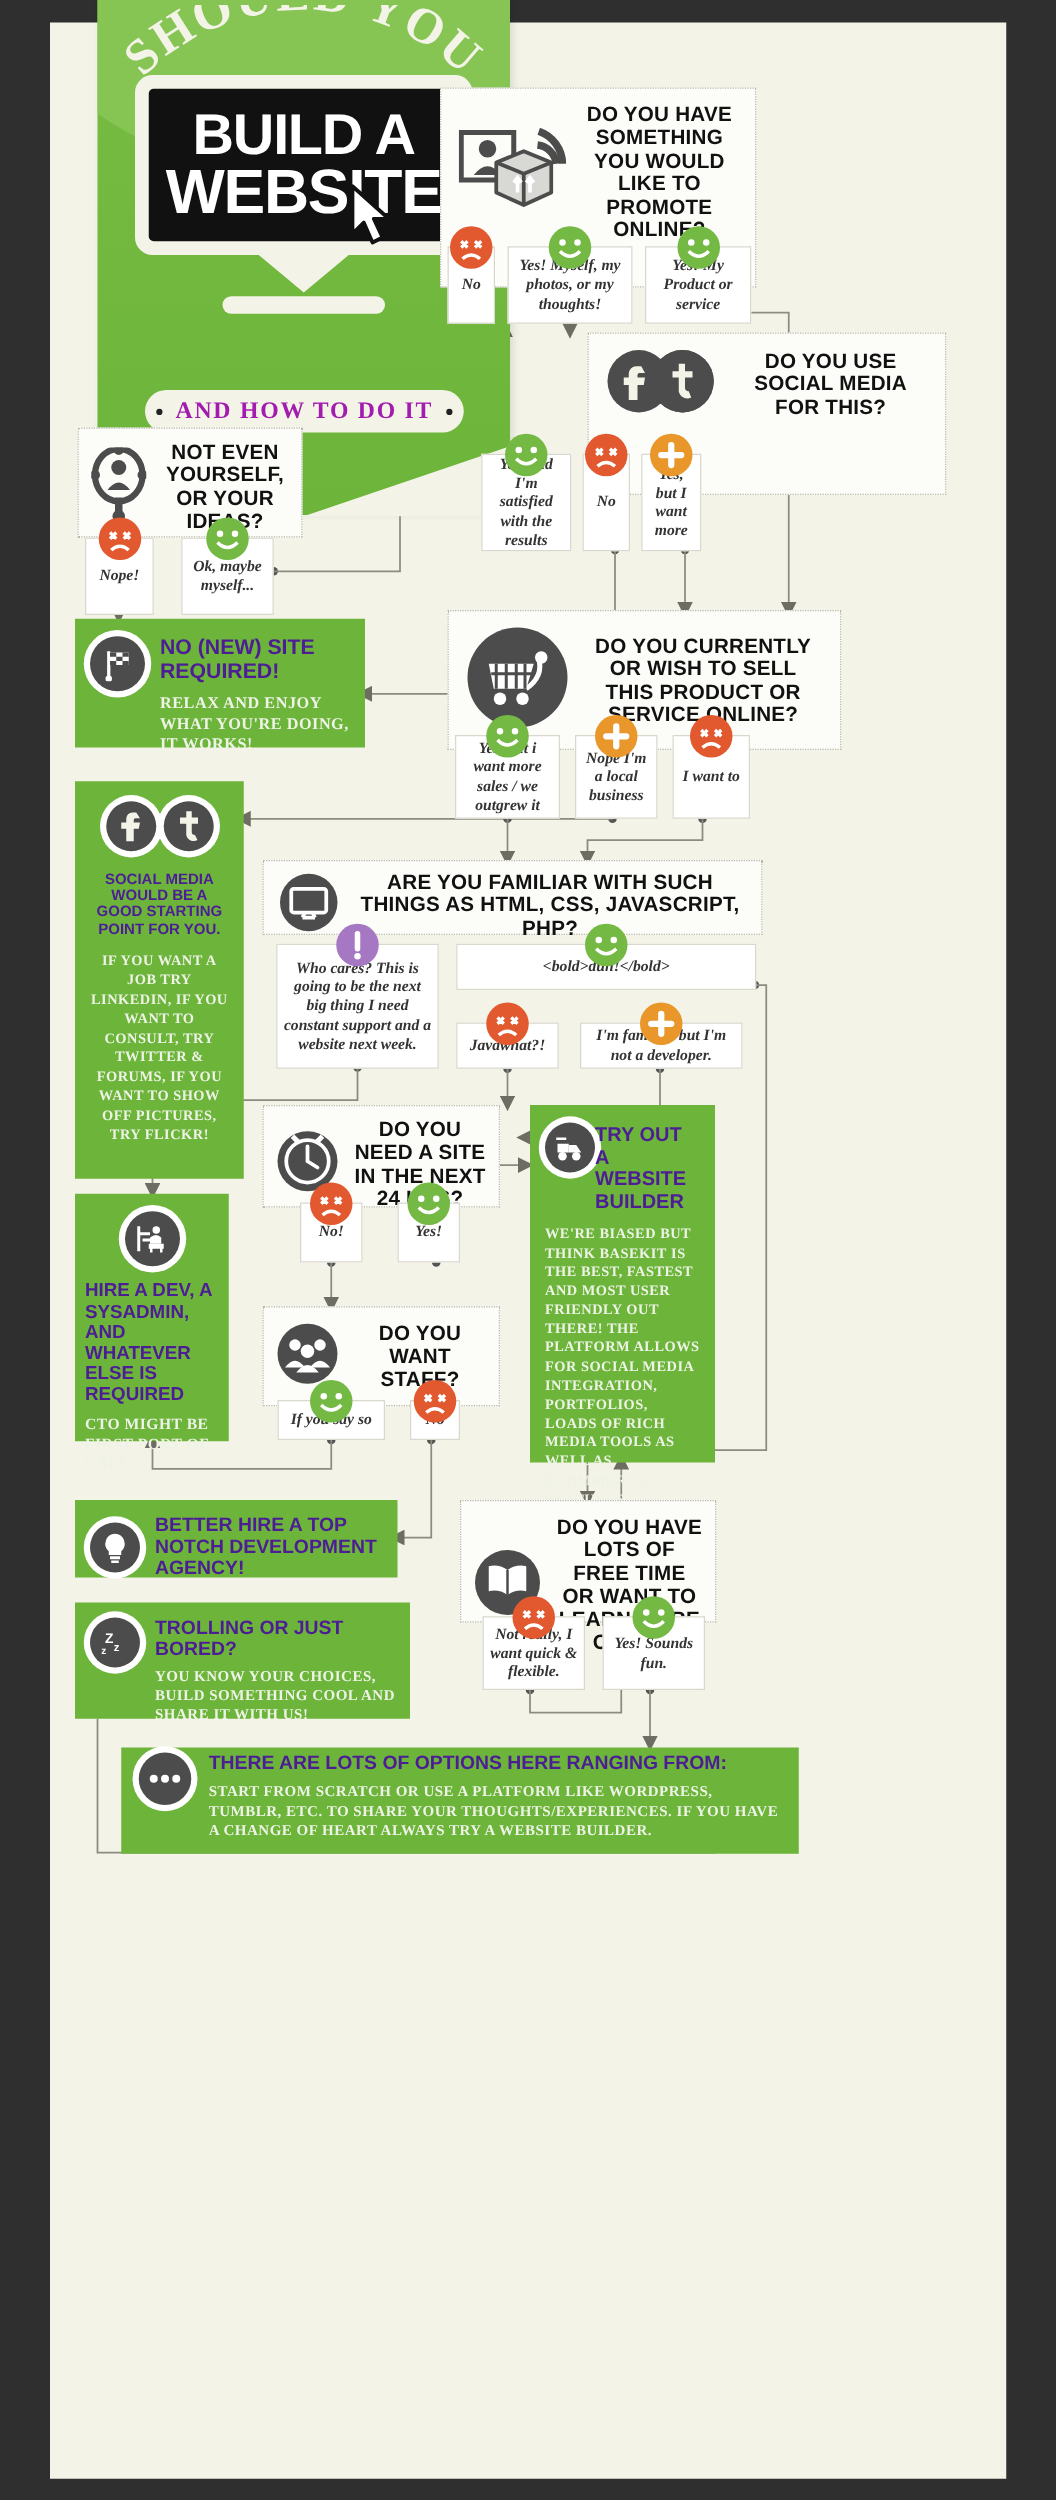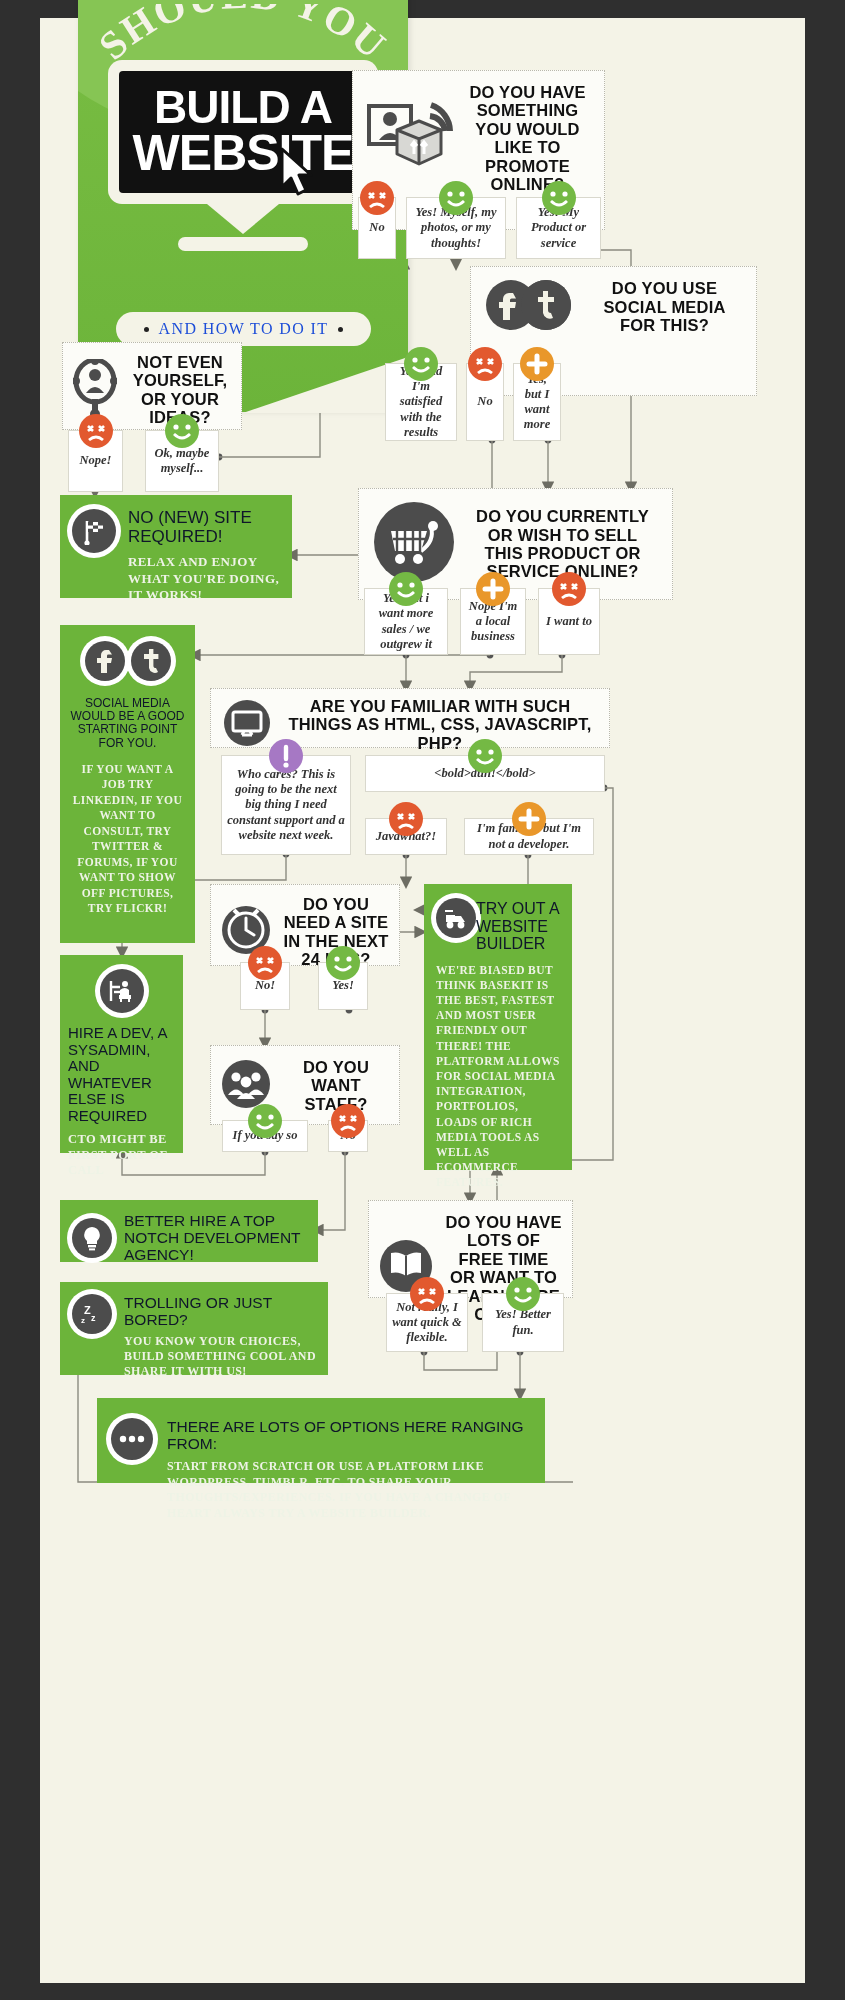--- a/index.html
+++ b/index.html
@@ -26,40 +26,40 @@
   .screen-in div{color:#fff;font-family:"Liberation Sans Narrow","Liberation Sans",sans-serif;
     font-weight:bold;text-align:center;line-height:.96;letter-spacing:-1px;}
   .ln1{font-size:46px;}
   .ln2{font-size:50px;}
   .stand{width:0;height:0;margin:0 auto;border-left:36px solid transparent;border-right:36px solid transparent;border-top:30px solid #f4f3e7;}
   .base{width:130px;height:14px;background:#f4f3e7;border-radius:7px;margin:3px auto 0;}
   .cursor{position:absolute;left:200px;top:165px;}
   .ribbon{position:absolute;left:38px;top:330px;width:255px;height:34px;background:#f4f3e7;border-radius:17px;
     display:flex;align-items:center;justify-content:center;gap:10px;}
   .ribbon .dot{width:5px;height:5px;border-radius:50%;background:#222;}
-  .ribbon span.txt{font-family:"Liberation Serif",serif;font-weight:normal;font-size:16px;color:#1d4ed8;letter-spacing:1.4px;}
+  .ribbon span.txt{font-family:"Liberation Serif",serif;font-weight:bold;font-size:19px;color:#a21caf;letter-spacing:1.4px;}
 
   
   .qbox{position:absolute;background:#fcfcf8;border:1px dotted #b9b8ac;box-sizing:border-box;}
   .qhead{display:flex;align-items:center;gap:12px;padding:12px 14px 6px;}
   .qicon{flex:0 0 auto;}
   .qtitle{font-family:"Liberation Sans Narrow","Liberation Sans",sans-serif;font-weight:bold;
     font-size:16.5px;line-height:1.12;color:#111;text-align:center;flex:1;letter-spacing:.2px;}
   .answers{position:absolute;display:flex;}
   .ans{position:relative;background:#fff;border:1px solid #d9d8cd;box-sizing:border-box;
     font-family:"Liberation Serif",serif;font-style:italic;font-weight:bold;font-size:12.5px;color:#333;
     text-align:center;display:flex;align-items:center;justify-content:center;padding:6px 5px;line-height:1.22;}
   .face{position:absolute;left:50%;top:-17px;transform:translateX(-50%);width:34px;height:34px;border-radius:50%;}
   .face.g{background:#74b944;}
   .face.r{background:#e2592f;}
   .face.o{background:#e9972a;}
 
   .green{position:absolute;background:#6cb43a;box-sizing:border-box;}
-  .g-title{font-family:"Liberation Sans Narrow","Liberation Sans",sans-serif;font-weight:normal;
-    color:#0f172a;font-size:17px;line-height:1.1;}
+  .g-title{font-family:"Liberation Sans Narrow","Liberation Sans",sans-serif;font-weight:bold;
+    color:#4c1d95;font-size:17px;line-height:1.1;}
   .g-body{font-family:"Liberation Serif",serif;font-weight:bold;color:#eef3e6;font-size:13px;line-height:1.25;letter-spacing:.4px;}
   .circ{border-radius:50%;background:#4c4c4c;display:flex;align-items:center;justify-content:center;}
   .circ.ring{box-shadow:0 0 0 5px #fff;}
 
   svg.lines{position:absolute;left:0;top:0;width:845px;height:2000px;pointer-events:none;}
 </style>
 </head>
 <body>
 
 <div id="page">
@@ -565,21 +565,21 @@
       <span>Not really, I want quick &amp; flexible.</span>
     </div>
     <div class="ans" style="width:82px;height:59px;">
       <span class="face g">
         <svg width="34" height="34" viewBox="0 0 34 34">
             <circle cx="11" cy="13" r="2.6" fill="#fff"></circle>
             <circle cx="23" cy="13" r="2.6" fill="#fff"></circle>
             <path d="M9,20 q8,8 16,0" stroke="#fff" stroke-width="2.8" fill="none"></path>
           </svg>
       </span>
-      <span>Yes! Better fun.</span>
+      <span>Yes! Sounds fun.</span>
     </div>
   </div>
 
   <div class="green" style="left:60px;top:1200px;width:258px;height:62px;padding:12px;">
     <div style="display:flex;gap:12px;align-items:center;">
       <div class="circ ring" style="width:40px;height:40px;flex:0 0 40px;">
         <svg width="24" height="26" viewBox="0 0 24 26">
           <path d="M12,2 a8,8 0 0,1 5,14 v3 h-10 v-3 a8,8 0 0,1 5,-14 z" fill="#fff"></path>
           <rect x="8" y="20" width="8" height="2.4" fill="#fff"></rect>
             <rect x="9" y="23.4" width="6" height="2" fill="#fff"></rect>
@@ -598,21 +598,21 @@
           <text x="1" y="21" font-family="Liberation Sans, sans-serif" font-size="8" font-weight="bold" fill="#fff">z</text>
         </svg>
       </div>
       <div>
         <div class="g-title" style="font-size:15.5px;">TROLLING OR JUST BORED?</div>
         <div class="g-body" style="margin-top:6px;font-size:12px;">YOU KNOW YOUR CHOICES, BUILD SOMETHING COOL AND SHARE IT WITH US!</div>
       </div>
     </div>
   </div>
 
-  <div class="green" style="left:97px;top:1398px;width:448px;height:85px;padding:20px 14px;">
+  <div class="green" style="left:97px;top:1398px;width:542px;height:85px;padding:4px 14px;">
     <div style="display:flex;gap:14px;align-items:flex-start;">
       <div class="circ ring" style="width:42px;height:42px;flex:0 0 42px;">
         <svg width="26" height="10" viewBox="0 0 26 10">
           <circle cx="4" cy="5" r="3.2" fill="#fff"></circle>
             <circle cx="13" cy="5" r="3.2" fill="#fff"></circle>
             <circle cx="22" cy="5" r="3.2" fill="#fff"></circle>
         </svg>
       </div>
       <div>
         <div class="g-title" style="font-size:15.5px;">THERE ARE LOTS OF OPTIONS HERE RANGING FROM:</div>

